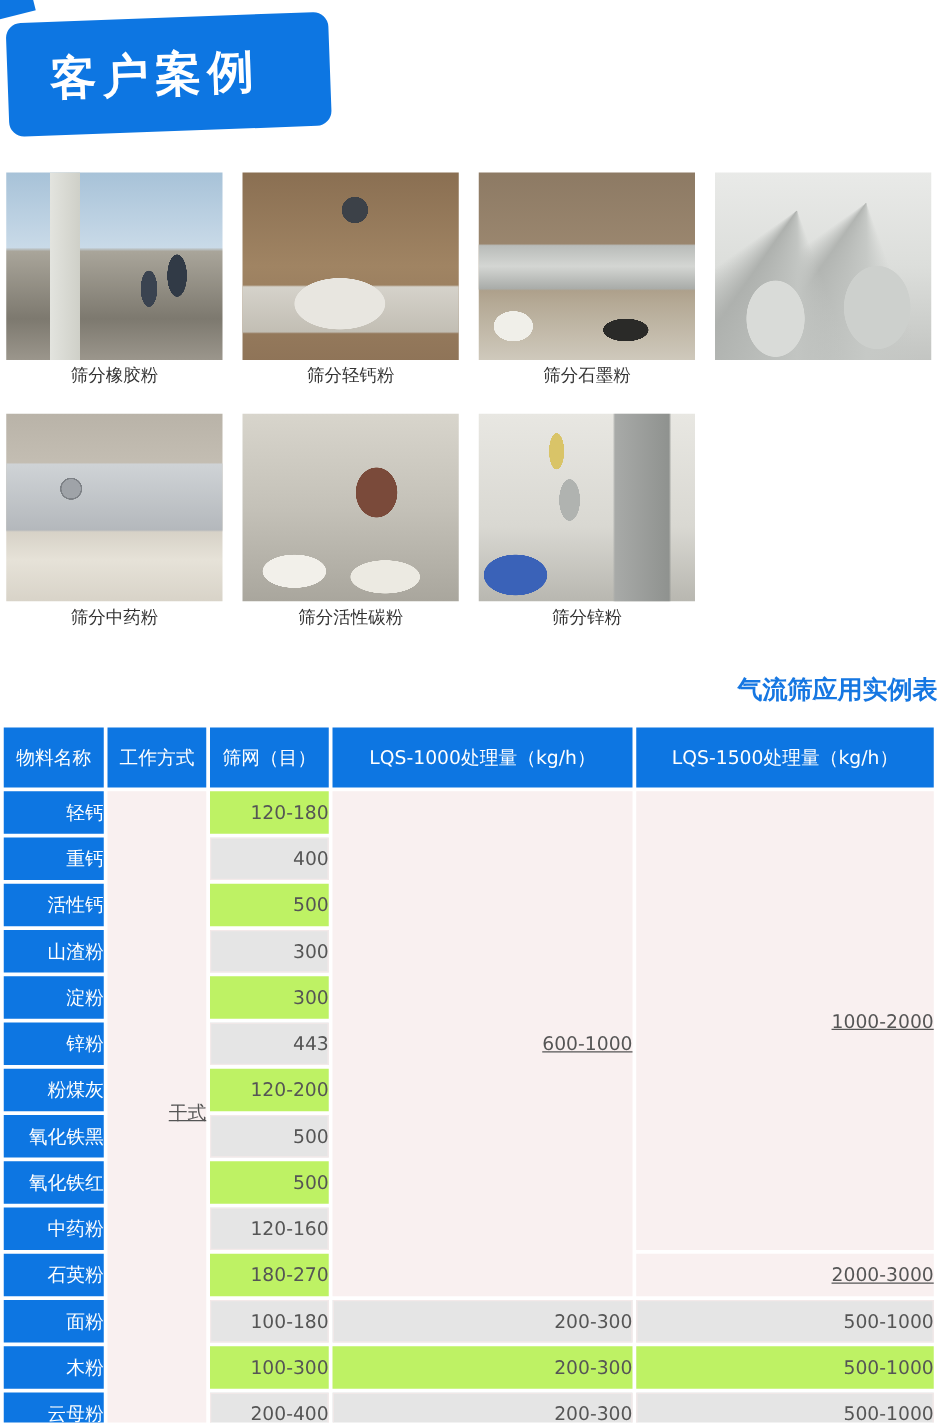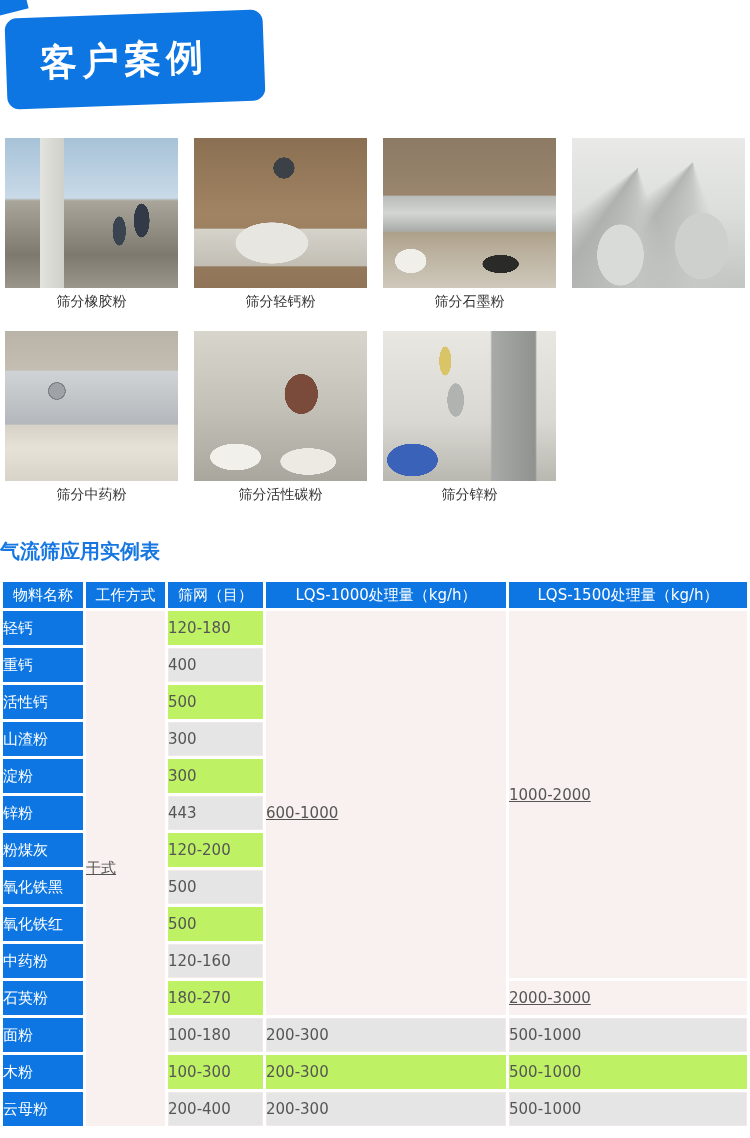--- a/index.html
+++ b/index.html
@@ -58,27 +58,27 @@
     radial-gradient(ellipse 46px 22px at 66% 87%, #eceae2 60%, transparent 61%),
     linear-gradient(180deg, #d8d5cc 0%, #c4c1b8 50%, #a9a69d 100%); }
   .p8 { background:
     radial-gradient(ellipse 42px 27px at 17% 86%, #3a62b8 60%, transparent 61%),
     linear-gradient(90deg, transparent 62%, #a8aaa8 63%, #8f928f 88%, transparent 89%),
     radial-gradient(ellipse 15px 30px at 42% 46%, #b0b3b0 55%, transparent 56%),
     radial-gradient(ellipse 10px 24px at 36% 20%, #d9c468 60%, transparent 61%),
     linear-gradient(180deg, #e8e7e2 0%, #d9d8d2 60%, #b8b7b0 100%); }
 
   
-  .table-title { text-align:left; color:#1677e2; font-size:20px; font-weight:bold;
+  .table-title { text-align:right; color:#1677e2; font-size:20px; font-weight:bold;
                  margin-top:30px; margin-bottom:14px; }
   table.spec { width:750px; border-collapse:separate; border-spacing:3px; background:#fff;
                table-layout:fixed; }
   table.spec th { background:#0d76e2; color:#fff; font-weight:normal; font-size:15px;
-                  height:26px; text-align:center; }
-  table.spec td { font-size:15px; color:#555; text-align:left; height:34px; vertical-align:middle; }
+                  height:48px; text-align:center; }
+  table.spec td { font-size:15px; color:#555; text-align:right; height:34px; vertical-align:middle; }
   td.mat  { background:#0d76e2; color:#fff !important; font-size:14px; }
   td.mode, td.merged { background:#f9f0f0;text-decoration:underline; }
   tr.r-odd  td.data { background:#bef264; }
   tr.r-even td.data { background:#e5e5e5; box-shadow:0 0 0 1px #f3e9e9 inset; }
 </style>
 </head>
 <body>
 
 <div class="banner-area">
   <div class="banner-sliver"></div>

